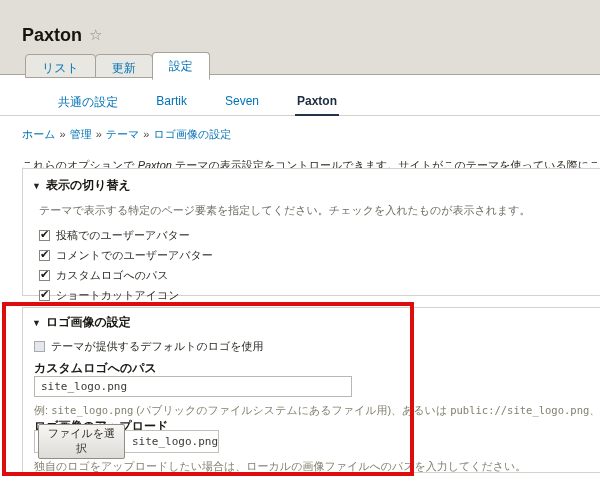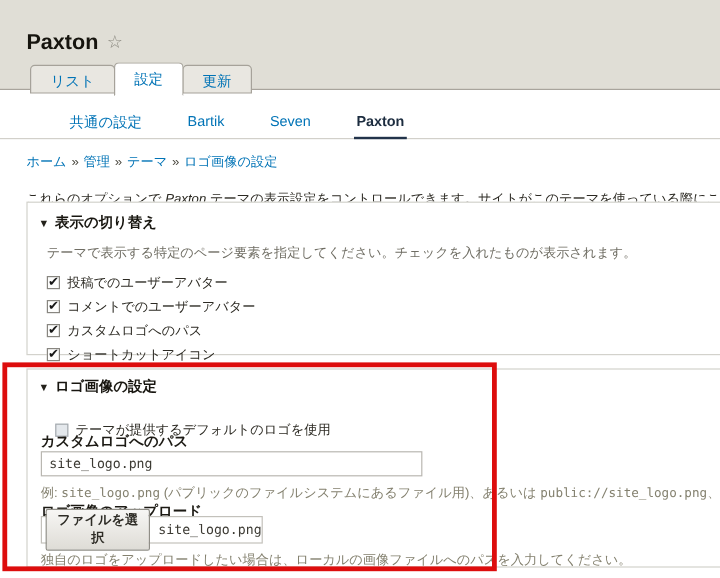--- a/index.html
+++ b/index.html
@@ -43,55 +43,55 @@
   .fs-desc{margin:9px 0 0 16px;font-size:11px;color:#6f6d63;}
   .checkrow{margin:11px 0 0 16px;font-size:11px;color:#2c2a23;display:flex;align-items:center;gap:6px;height:13px;}
   .checkrow + .checkrow{margin-top:7px;}
   .cb{width:11px;height:11px;box-sizing:border-box;border:1px solid #888680;background:#fdfdfc;
       position:relative;display:inline-block;cursor:pointer;flex:0 0 auto;}
   .cb.checked::after{content:"\2714";position:absolute;left:0px;top:-3px;font-size:11px;color:#171717;}
   .cb.off{background:#e4e8ec;border-color:#a5aab0;}
 
   
   .fs2 .legend{position:absolute;left:0px;top:0px;margin:6px 0 0 9px;text-align:right;}
-  .row-default{position:absolute;left:11px;top:32px;margin:12px;}
+  .row-default{position:absolute;left:11px;top:32px;margin:0;}
   .fld-label{position:absolute;font-size:12px;font-weight:bold;color:#1c1a14;}
   .lbl-path{left:11px;top:52px;}
   .lbl-upload{left:11px;top:110px;}
   .txt-input{position:absolute;left:11px;top:68px;width:318px;height:21px;box-sizing:border-box;
              border:1px solid #b9b7b1;padding:0 6px;font-family:"DejaVu Sans Mono",monospace;
              font-size:11px;color:#3c3a33;background:#fff;}
   .inline-desc{position:absolute;font-size:11px;color:#84816f;white-space:nowrap;}
   .desc-path{left:11px;top:95px;}
   .desc-upload{left:11px;top:151px;}
   .inline-desc .code{font-family:"DejaVu Sans Mono",monospace;font-size:10.5px;}
   .filebox{position:absolute;left:11px;top:122px;width:185px;height:23px;box-sizing:border-box;
            border:1px solid #c3c1bb;display:flex;align-items:center;background:#fff;}
   .filebtn{margin-left:3px;border:1px solid #908e87;background:linear-gradient(#f7f6f4,#dedcd6);
            font-family:"Liberation Sans",sans-serif;font-size:11px;color:#2f2d27;padding:1px 7px 2px;
-           border-radius:2px;cursor:pointer;font-weight:bold;}
+           border-radius:2px;cursor:pointer;}
   .filename{margin-left:7px;font-family:"DejaVu Sans Mono",monospace;font-size:11px;color:#3c3a33;}
 
   
   .redbox{position:absolute;left:2px;top:302px;width:412px;height:174px;box-sizing:border-box;
           border:4px solid #dd0d0d;z-index:20;pointer-events:none;}
 </style>
 </head>
 <body>
 
 <div id="app">
 
   <div class="header">
     <h1 class="page-title"><span>Paxton</span><span class="star">☆</span></h1>
   </div>
 
   <div class="primary-tabs">
     <div class="ptab">リスト</div>
+    <div class="ptab">更新</div>
     <div class="ptab active">設定</div>
-    <div class="ptab">更新</div>
   </div>
 
   <div class="secondary-tabs">
     <div class="stab">共通の設定</div>
     <div class="stab">Bartik</div>
     <div class="stab">Seven</div>
     <div class="stab active">Paxton</div>
   </div>
 
   <div class="breadcrumb">

